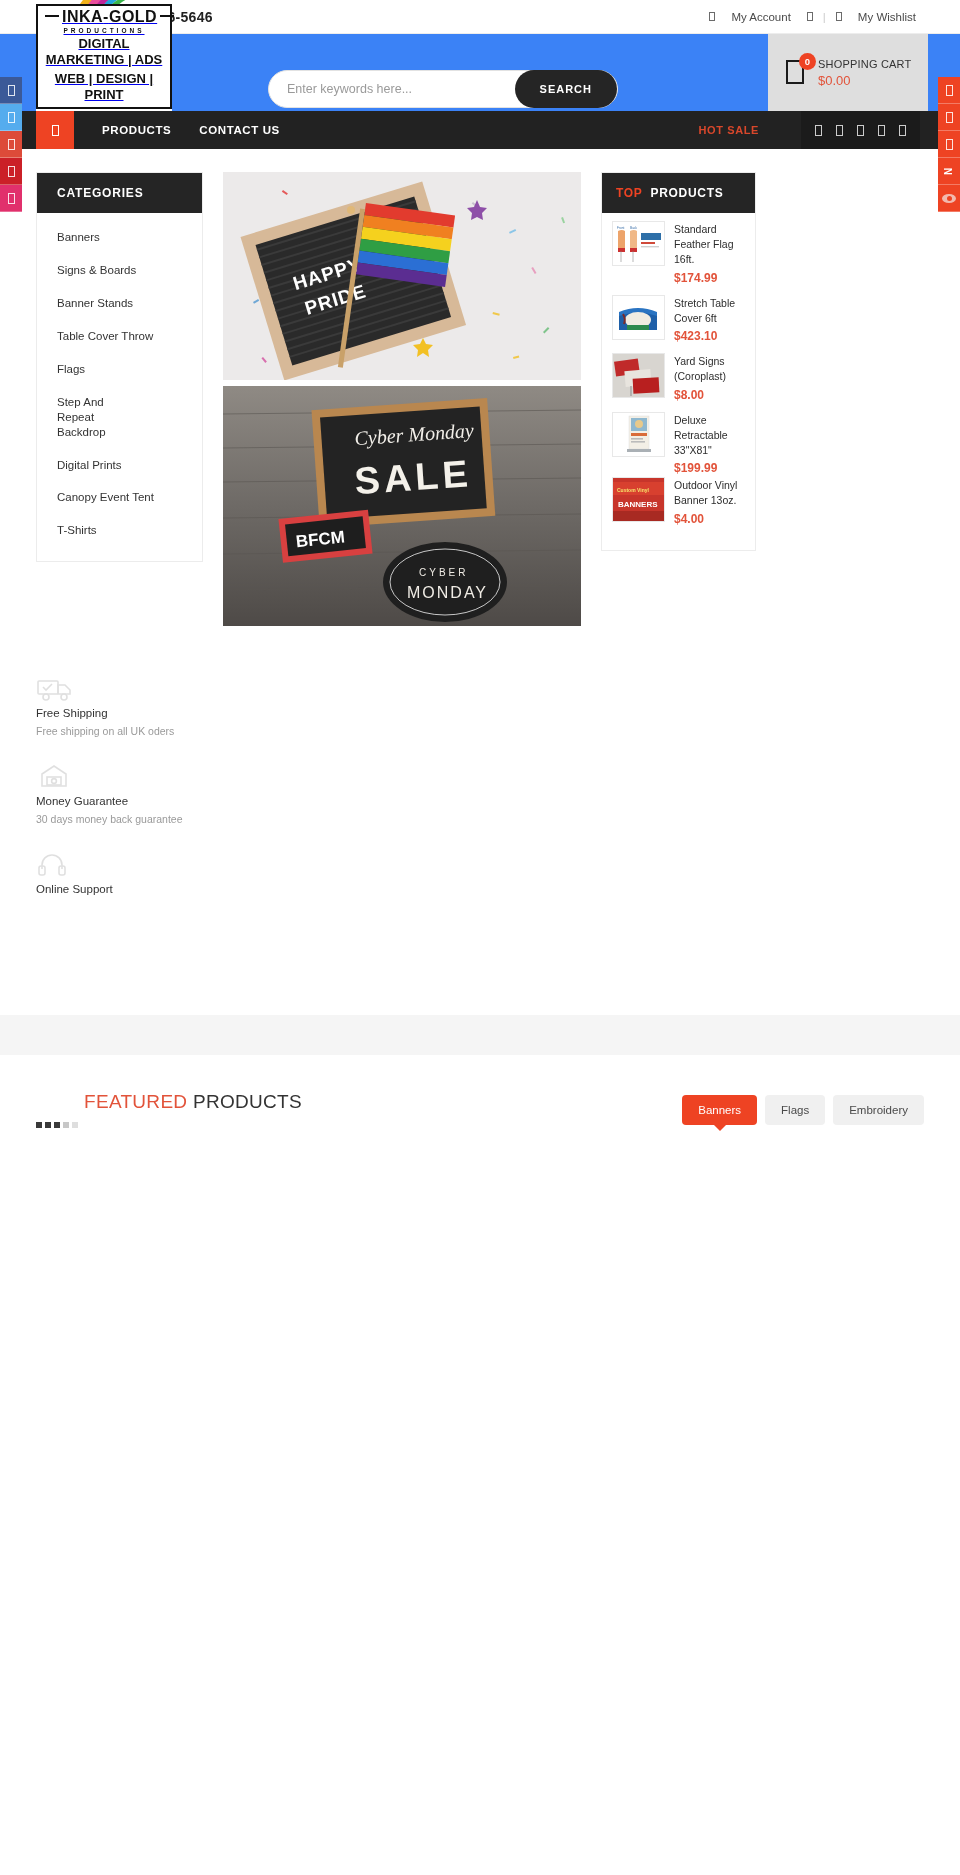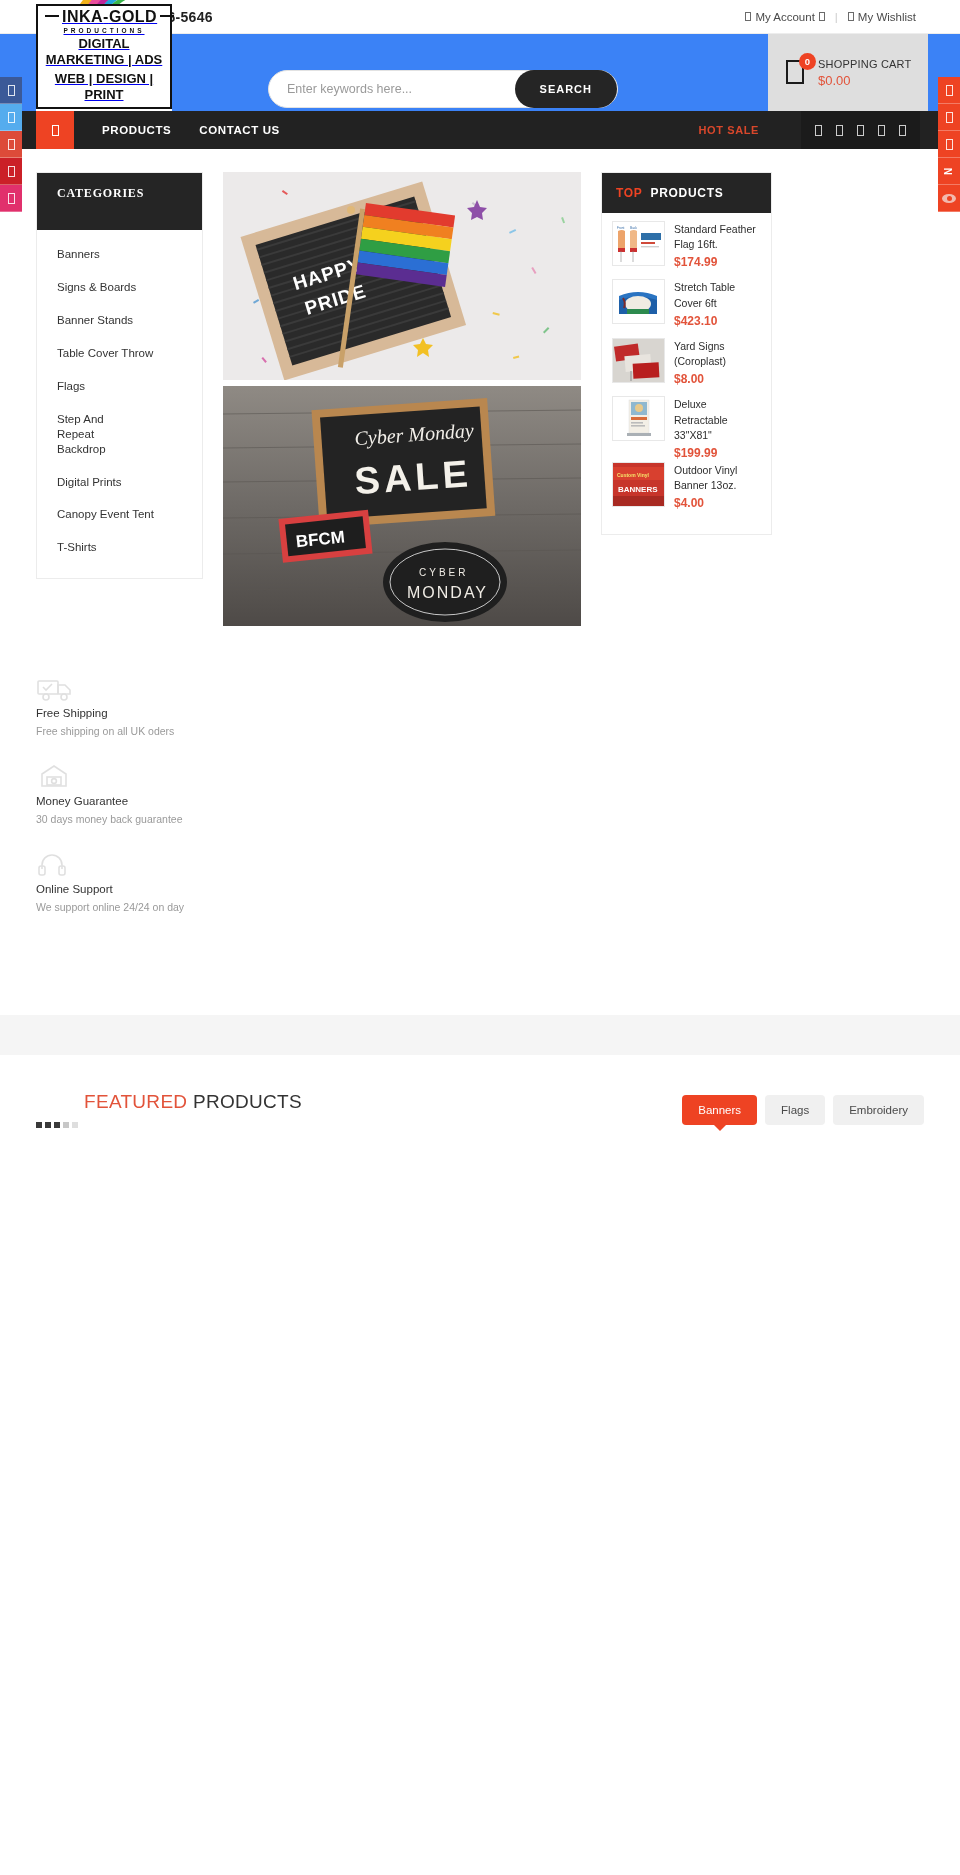--- a/index.html
+++ b/index.html
@@ -28,21 +28,21 @@
   .topbar .right { margin-left: auto; margin-right: 44px; display: flex; align-items: center; gap: 10px; }
   .phone-num { font-weight: bold; font-size: 14px; color: #222; letter-spacing: .3px; }
   .tofu {
     display: inline-block;
     width: 7px; height: 11px;
     border: 1px solid #6b6b6b;
     vertical-align: -1px;
   }
   .tofu.sm { width:6px; height:9px; }
   .sep { color: #ccc; }
-  .top-link { color: #4a4a4a; text-decoration: none; display:flex; align-items:center; gap:4px;text-align:right; }
+  .top-link { color: #4a4a4a; text-decoration: none; display:flex; align-items:center; gap:16px;text-align:right; }
 
   
   .header {
     height: 77px;
     background: #3b82f6;
     display: flex;
     align-items: flex-end;
     position: relative;
   }
   .logo-box {
@@ -148,37 +148,36 @@
   .nav-social .tofu { border-color:#ccc; }
 
   
   .main { position: relative; padding: 0 36px; }
   .row { display: flex; gap: 20px; padding-top: 23px; }
 
   .cat-panel { width: 167px; background:#fff; border:1px solid #ececec; align-self:flex-start; }
   .cat-head {
     background: #252525; color:#fff;
     font-size: 12px; font-weight: 700; letter-spacing: .8px;
-    padding: 13px 0 29px 20px;
-    font-family: Liberation Serif, serif;
+    padding: 13px 0 13px 20px;
   }
   .cat-list { padding: 8px 0 14px; }
   .cat-item {
     font-size: 11.5px; color: #333;
     padding: 9px 14px 9px 20px;
     line-height: 1.3;
     cursor: pointer;
   }
 
   .hero { width: 358px; }
   .hero-top, .hero-bot { width: 358px; display:block; }
   .hero-top { height: 208px; }
   .hero-bot { height: 240px; margin-top: 6px; }
 
-  .top-panel { width: 171px; border:1px solid #ececec; background:#fff; align-self:flex-start; }
+  .top-panel { width: 155px; border:1px solid #ececec; background:#fff; align-self:flex-start; }
   .top-head {
     background: #252525; padding: 13px 0 13px 14px;
     font-size: 12px; font-weight: 700; letter-spacing: .7px;
   }
   .top-head .hl { color: #ee4323; }
   .top-head .rest { color: #fff; }
   .tp-list { padding: 8px 10px 14px; }
   .tp-item { display:flex; gap: 9px; margin-bottom: 10px; }
   .tp-thumb {
     width: 53px; height: 45px; flex: 0 0 53px;
@@ -558,21 +557,20 @@
     </div>
     <div class="svc">
       <div class="svc-icon">
         <svg width="40" height="26" viewBox="0 0 40 26" fill="none" stroke="#555" stroke-width="1.6">
           <path d="M6 17 v-4 a10 10 0 0 1 20 0 v4"></path>
           <rect x="3" y="14" width="6" height="9" rx="2"></rect>
           <rect x="23" y="14" width="6" height="9" rx="2"></rect>
         </svg>
       </div>
       <div class="svc-title">Online Support</div>
-      <div class="svc-desc">We support online 24/24 on day</div>
     </div>
   </div>
 
   <div class="grayband"></div>
 
   <div class="featured">
     <div class="feat-head">
       <div>
         <div class="feat-title">
           <span class="hl">FEATURED</span>

